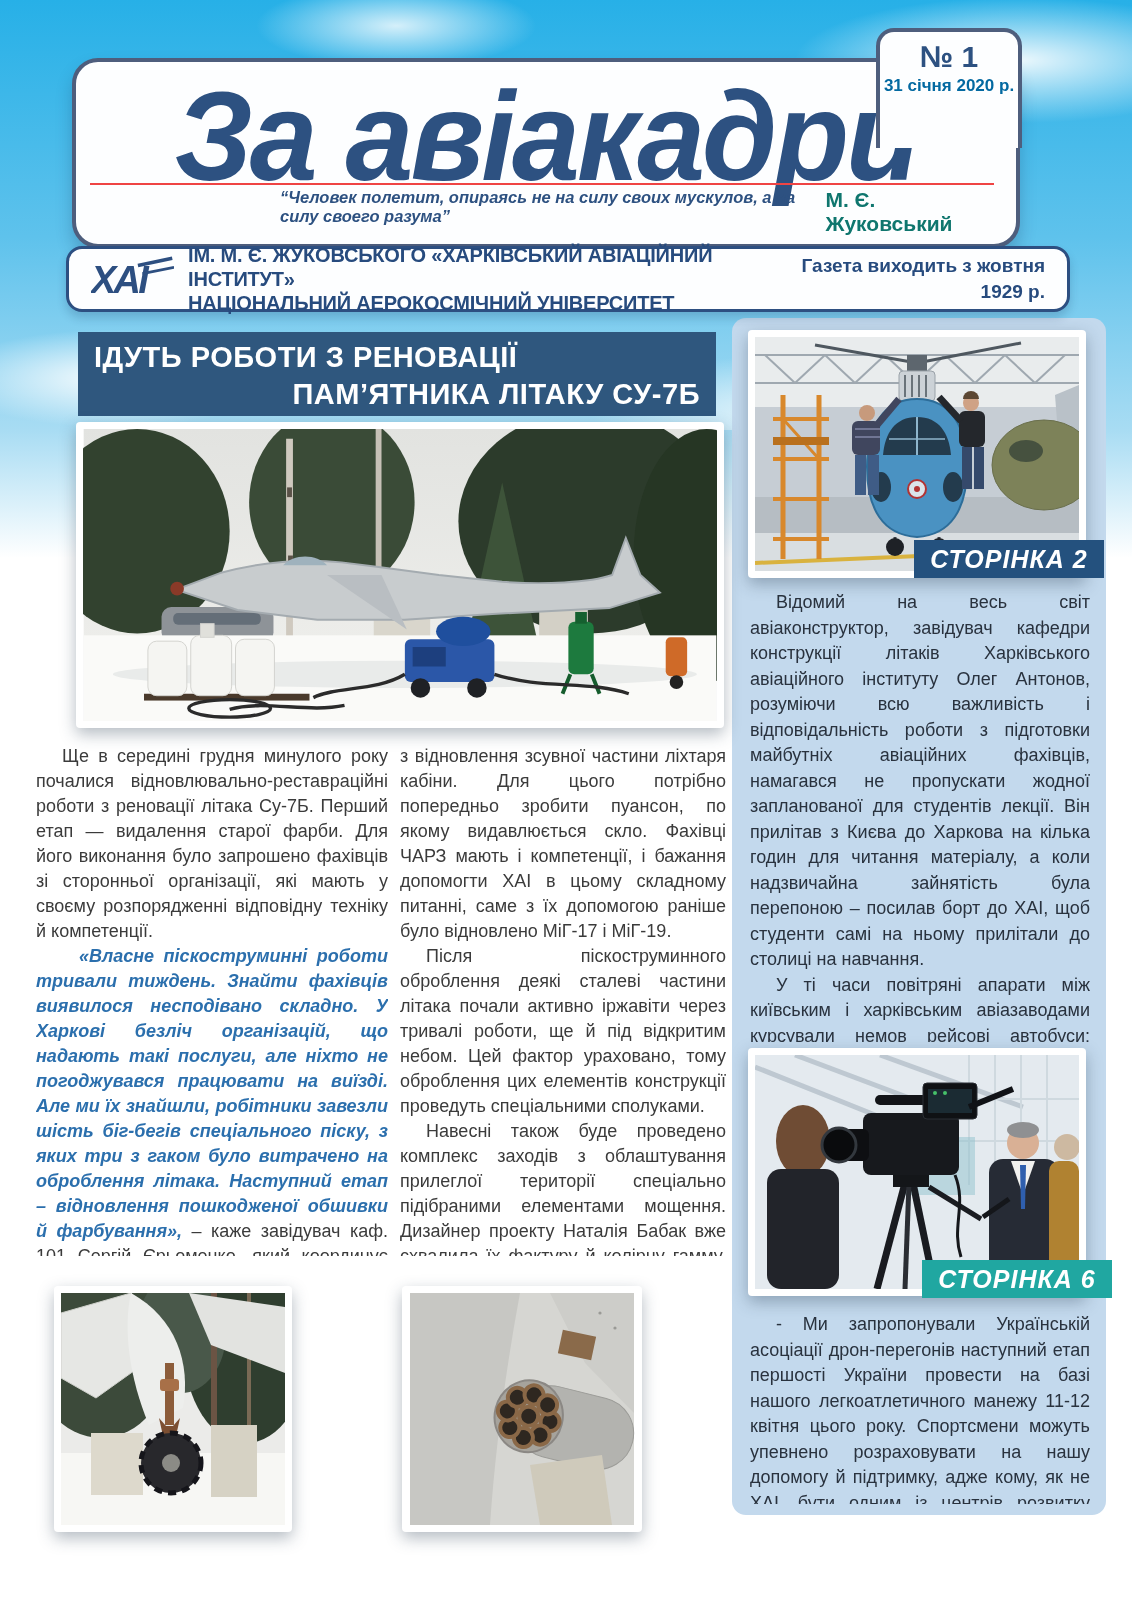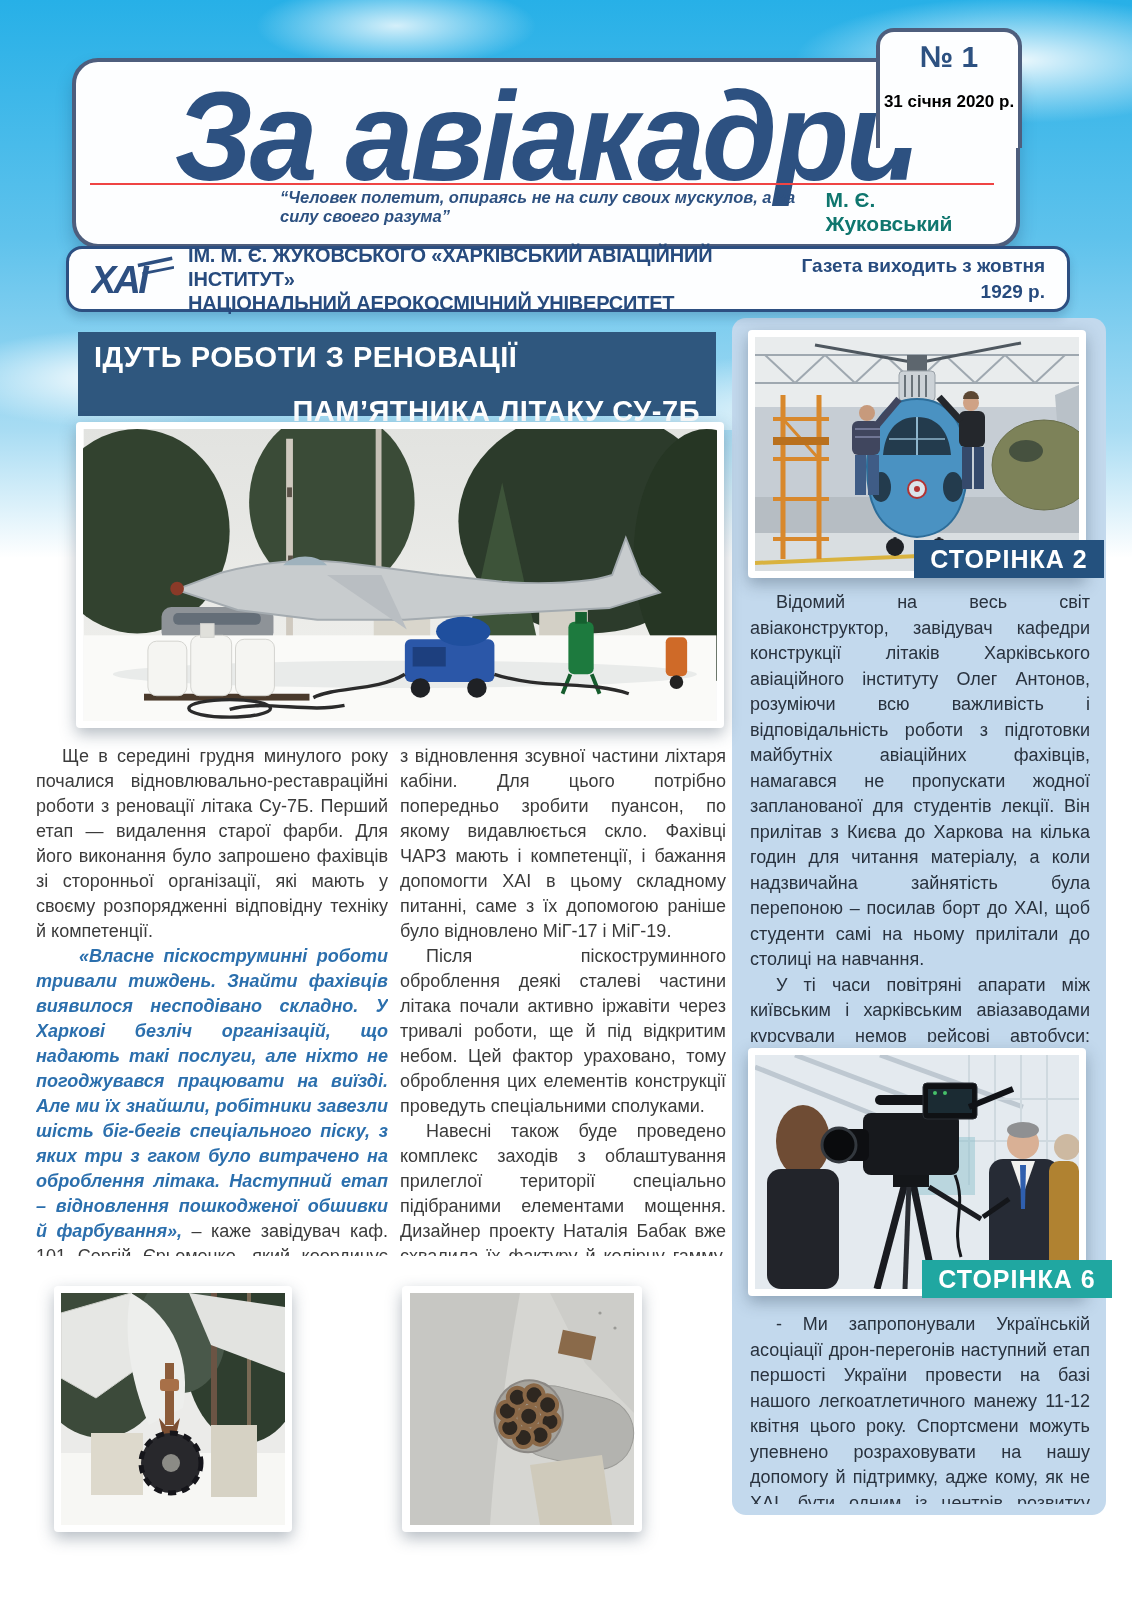--- a/index.html
+++ b/index.html
@@ -21,52 +21,52 @@
   .masthead-title{position:absolute;left:0;top:-4px;width:100%;text-align:center;
     font-size:122px;font-weight:bold;font-style:italic;color:#2d5181;letter-spacing:-3px;
     line-height:156px;white-space:nowrap;transform:scaleY(1.04);}
   .tagline-row{position:absolute;left:14px;right:22px;bottom:8px;display:flex;align-items:flex-start;
     border-top:2px solid #ef4444;padding-top:3px;}
   .tagline-quote{margin-left:190px;font-size:16.5px;font-weight:bold;font-style:italic;color:#2d5181;}
   .tagline-author{margin-left:auto;margin-right:24px;font-size:21px;font-weight:bold;color:#0f766e;}
   .issue-tab{position:absolute;left:876px;top:28px;width:138px;height:116px;background:#fdfeff;
     border:4px solid #4e5e7d;border-bottom:none;border-radius:18px 18px 0 0;z-index:3;text-align:center;}
   .issue-no{margin-top:8px;font-size:30px;font-weight:bold;color:#2d5181;}
-  .issue-date{font-size:17px;font-weight:bold;color:#000000;margin-top:18px;}
+  .issue-date{font-size:17px;font-weight:bold;color:#0369a1;margin-top:2px;}
   
   .band{position:absolute;left:66px;top:246px;width:1004px;height:66px;background:#fdfeff;
     border:3px solid #2d4f81;border-radius:16px;display:flex;align-items:center;
     padding:0 22px;box-sizing:border-box;z-index:2;box-shadow:0 6px 10px rgba(20,50,90,.2);}
   .band-name{margin-left:14px;font-size:20px;font-weight:bold;color:#274b7e;line-height:24px;letter-spacing:-0.2px;}
   .band-right{margin-left:auto;text-align:right;font-size:19px;font-weight:bold;color:#274b7e;line-height:26px;}
   
   .headline{position:absolute;left:78px;top:332px;width:638px;height:84px;background:#2f577e;
     color:#ffffff;font-weight:bold;font-size:29px;letter-spacing:.5px;box-sizing:border-box;
     padding:9px 16px 0 16px;z-index:2;}
   .headline .l1{text-align:left;}
-  .headline .l2{text-align:right;margin-top:21px;}
+  .headline .l2{text-align:right;margin-top:4px;}
   
   .frame{position:absolute;background:#ffffff;padding:7px;border-radius:4px;
     box-shadow:0 6px 16px rgba(40,60,80,.35);box-sizing:border-box;z-index:2;}
   .frame svg{display:block;}
   
   .col{position:absolute;top:744px;height:512px;overflow:hidden;color:#3b3b3b;
     font-size:18px;line-height:25px;text-align:justify;}
   .col p{margin:0;text-indent:26px;}
   .col1{left:36px;width:352px;}
   .col2{left:400px;width:326px;}
   .quote{color:#2b6fad;font-style:italic;font-weight:bold;margin-left:17px;}
   
   .sidebar{position:absolute;left:732px;top:318px;width:374px;height:1197px;background:#c3d9ed;
     border-radius:14px;z-index:1;}
   .sb-text{position:absolute;left:18px;width:340px;color:#29323e;font-size:18px;line-height:25.5px;
     text-align:justify;overflow:hidden;}
   .sb-text p{margin:0;text-indent:26px;}
   .page-band{position:absolute;width:190px;height:38px;color:#ffffff;font-weight:bold;font-size:25px;
-    letter-spacing:1px;text-align:center;line-height:38px;z-index:4;}
+    letter-spacing:1px;text-align:center;line-height:38px;z-index:4;font-style:italic;}
   .band-p2{background:#24517e;}
   .band-p6{background:#20a7a1;}
 </style>
 </head>
 <body>
 
 <div class="page">
 
   <div class="sky"></div>
   <div class="sky-fade"></div>

